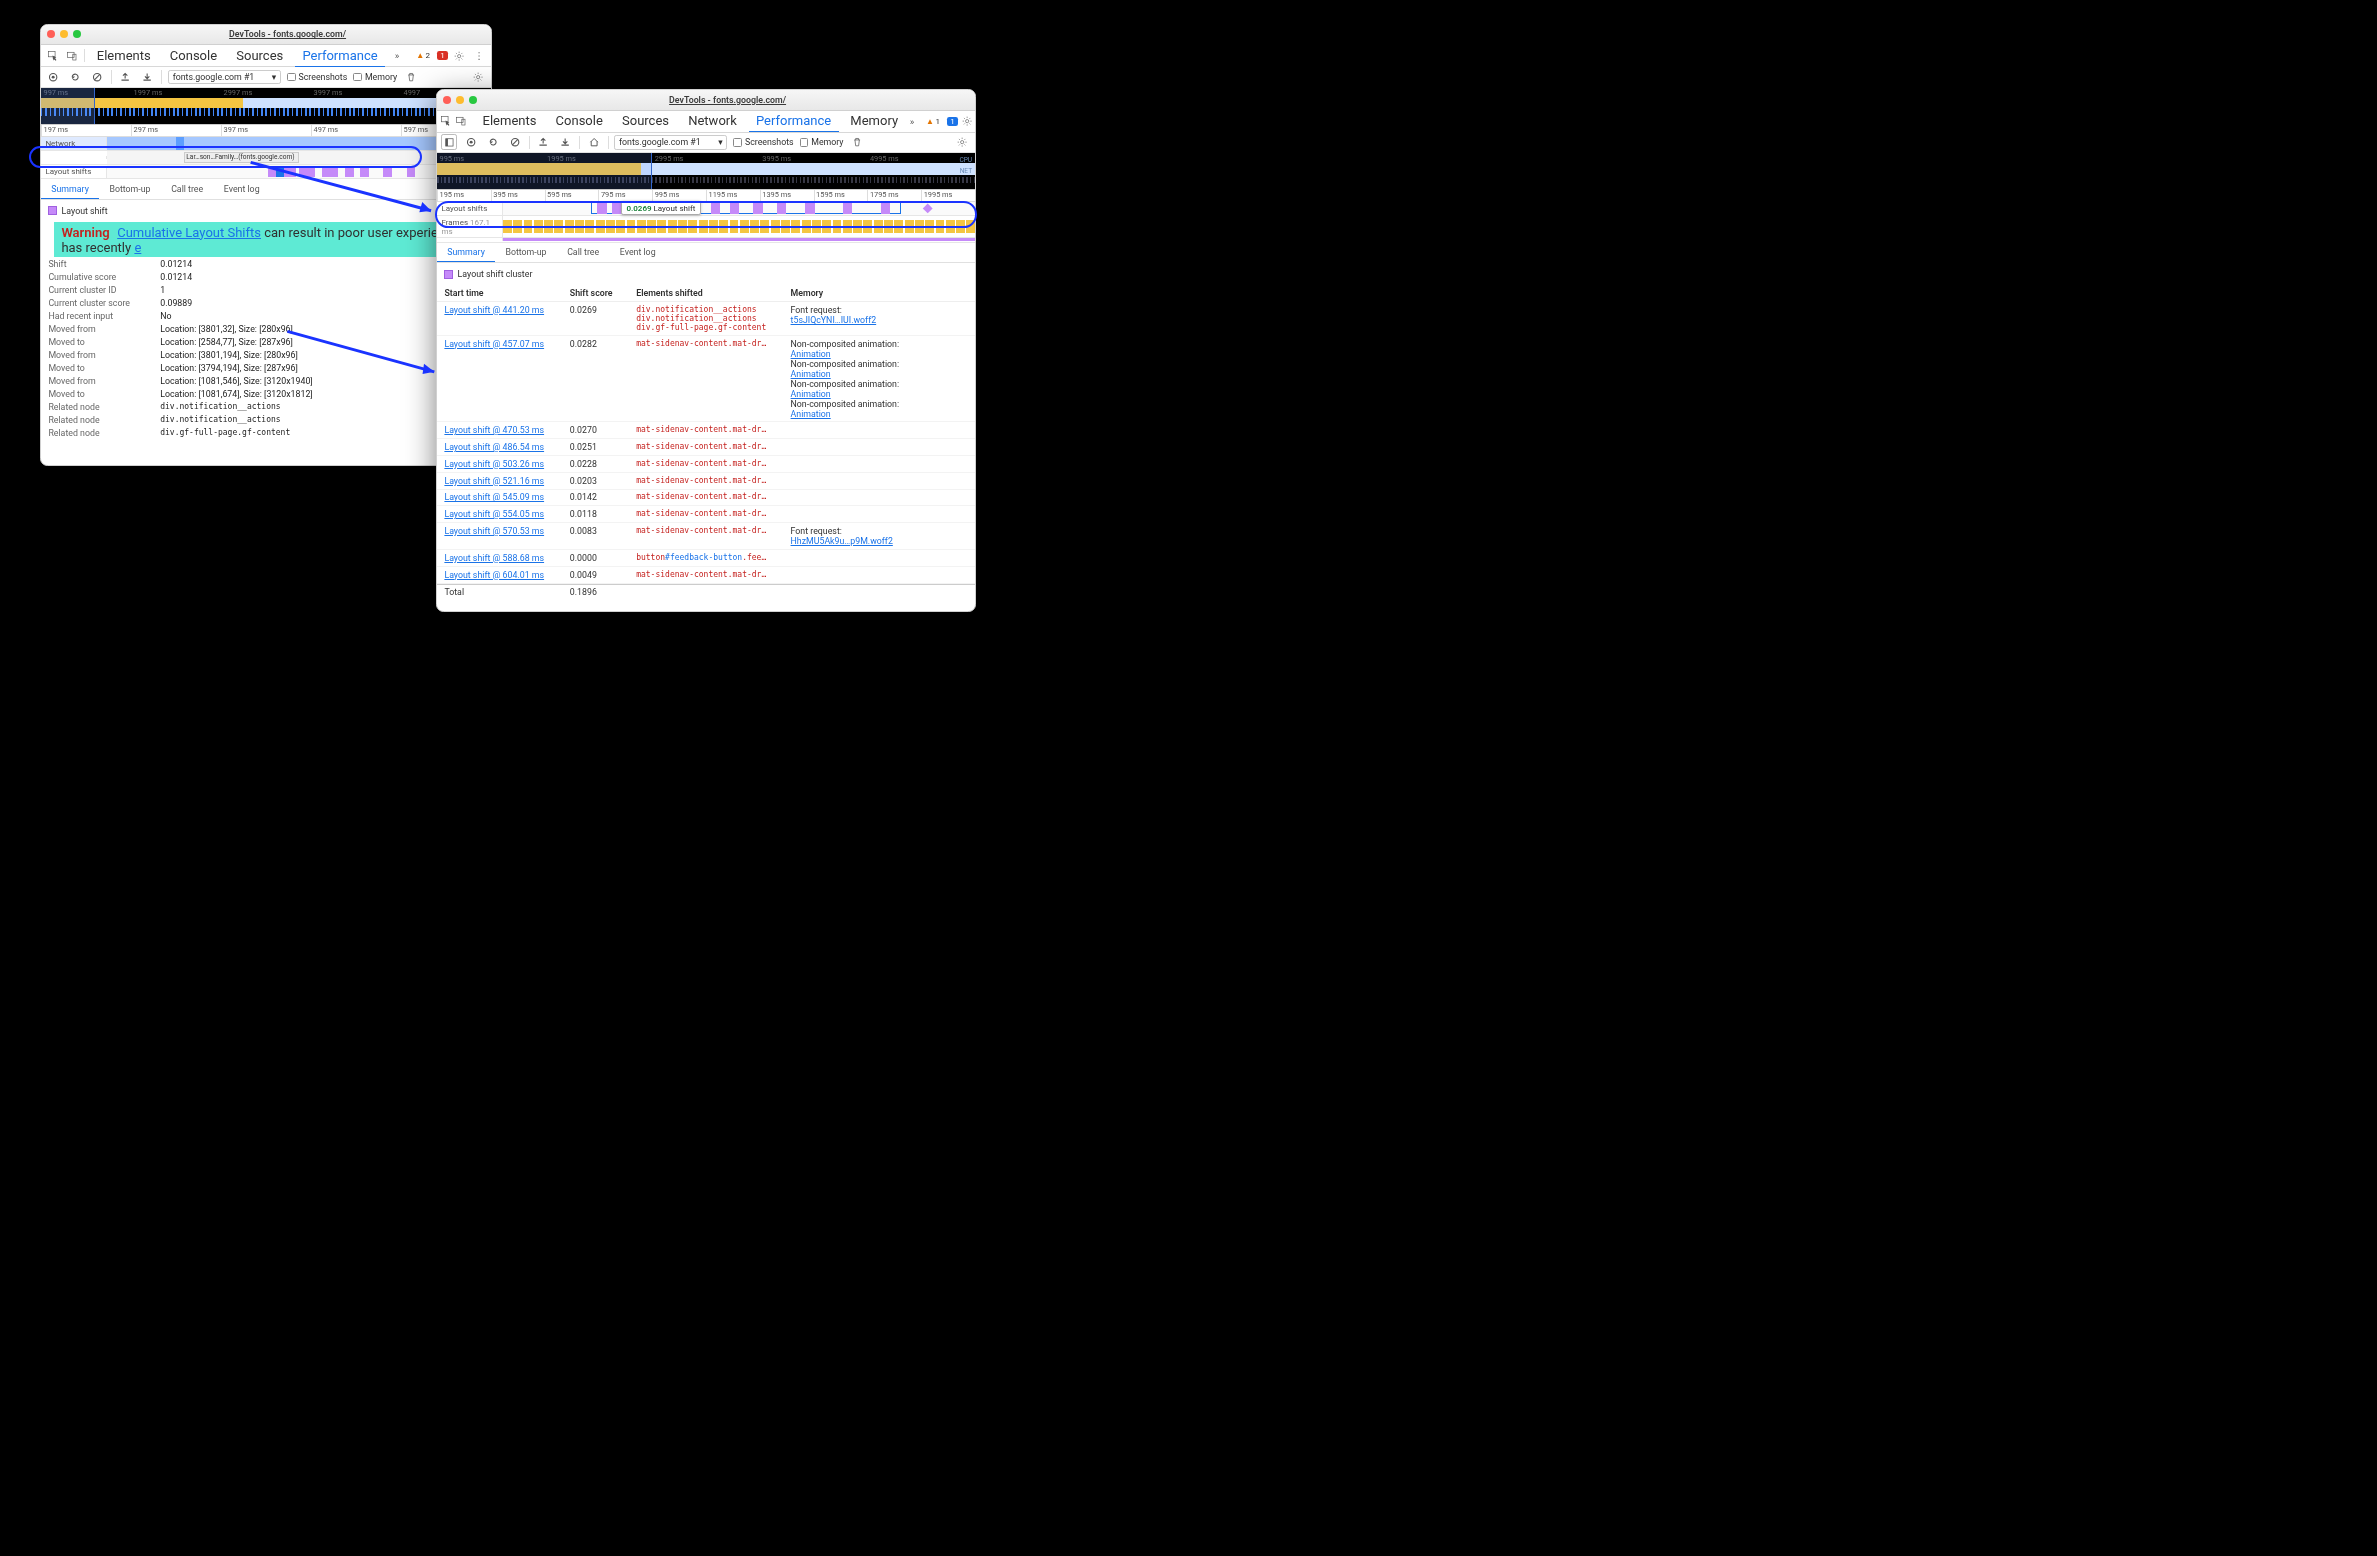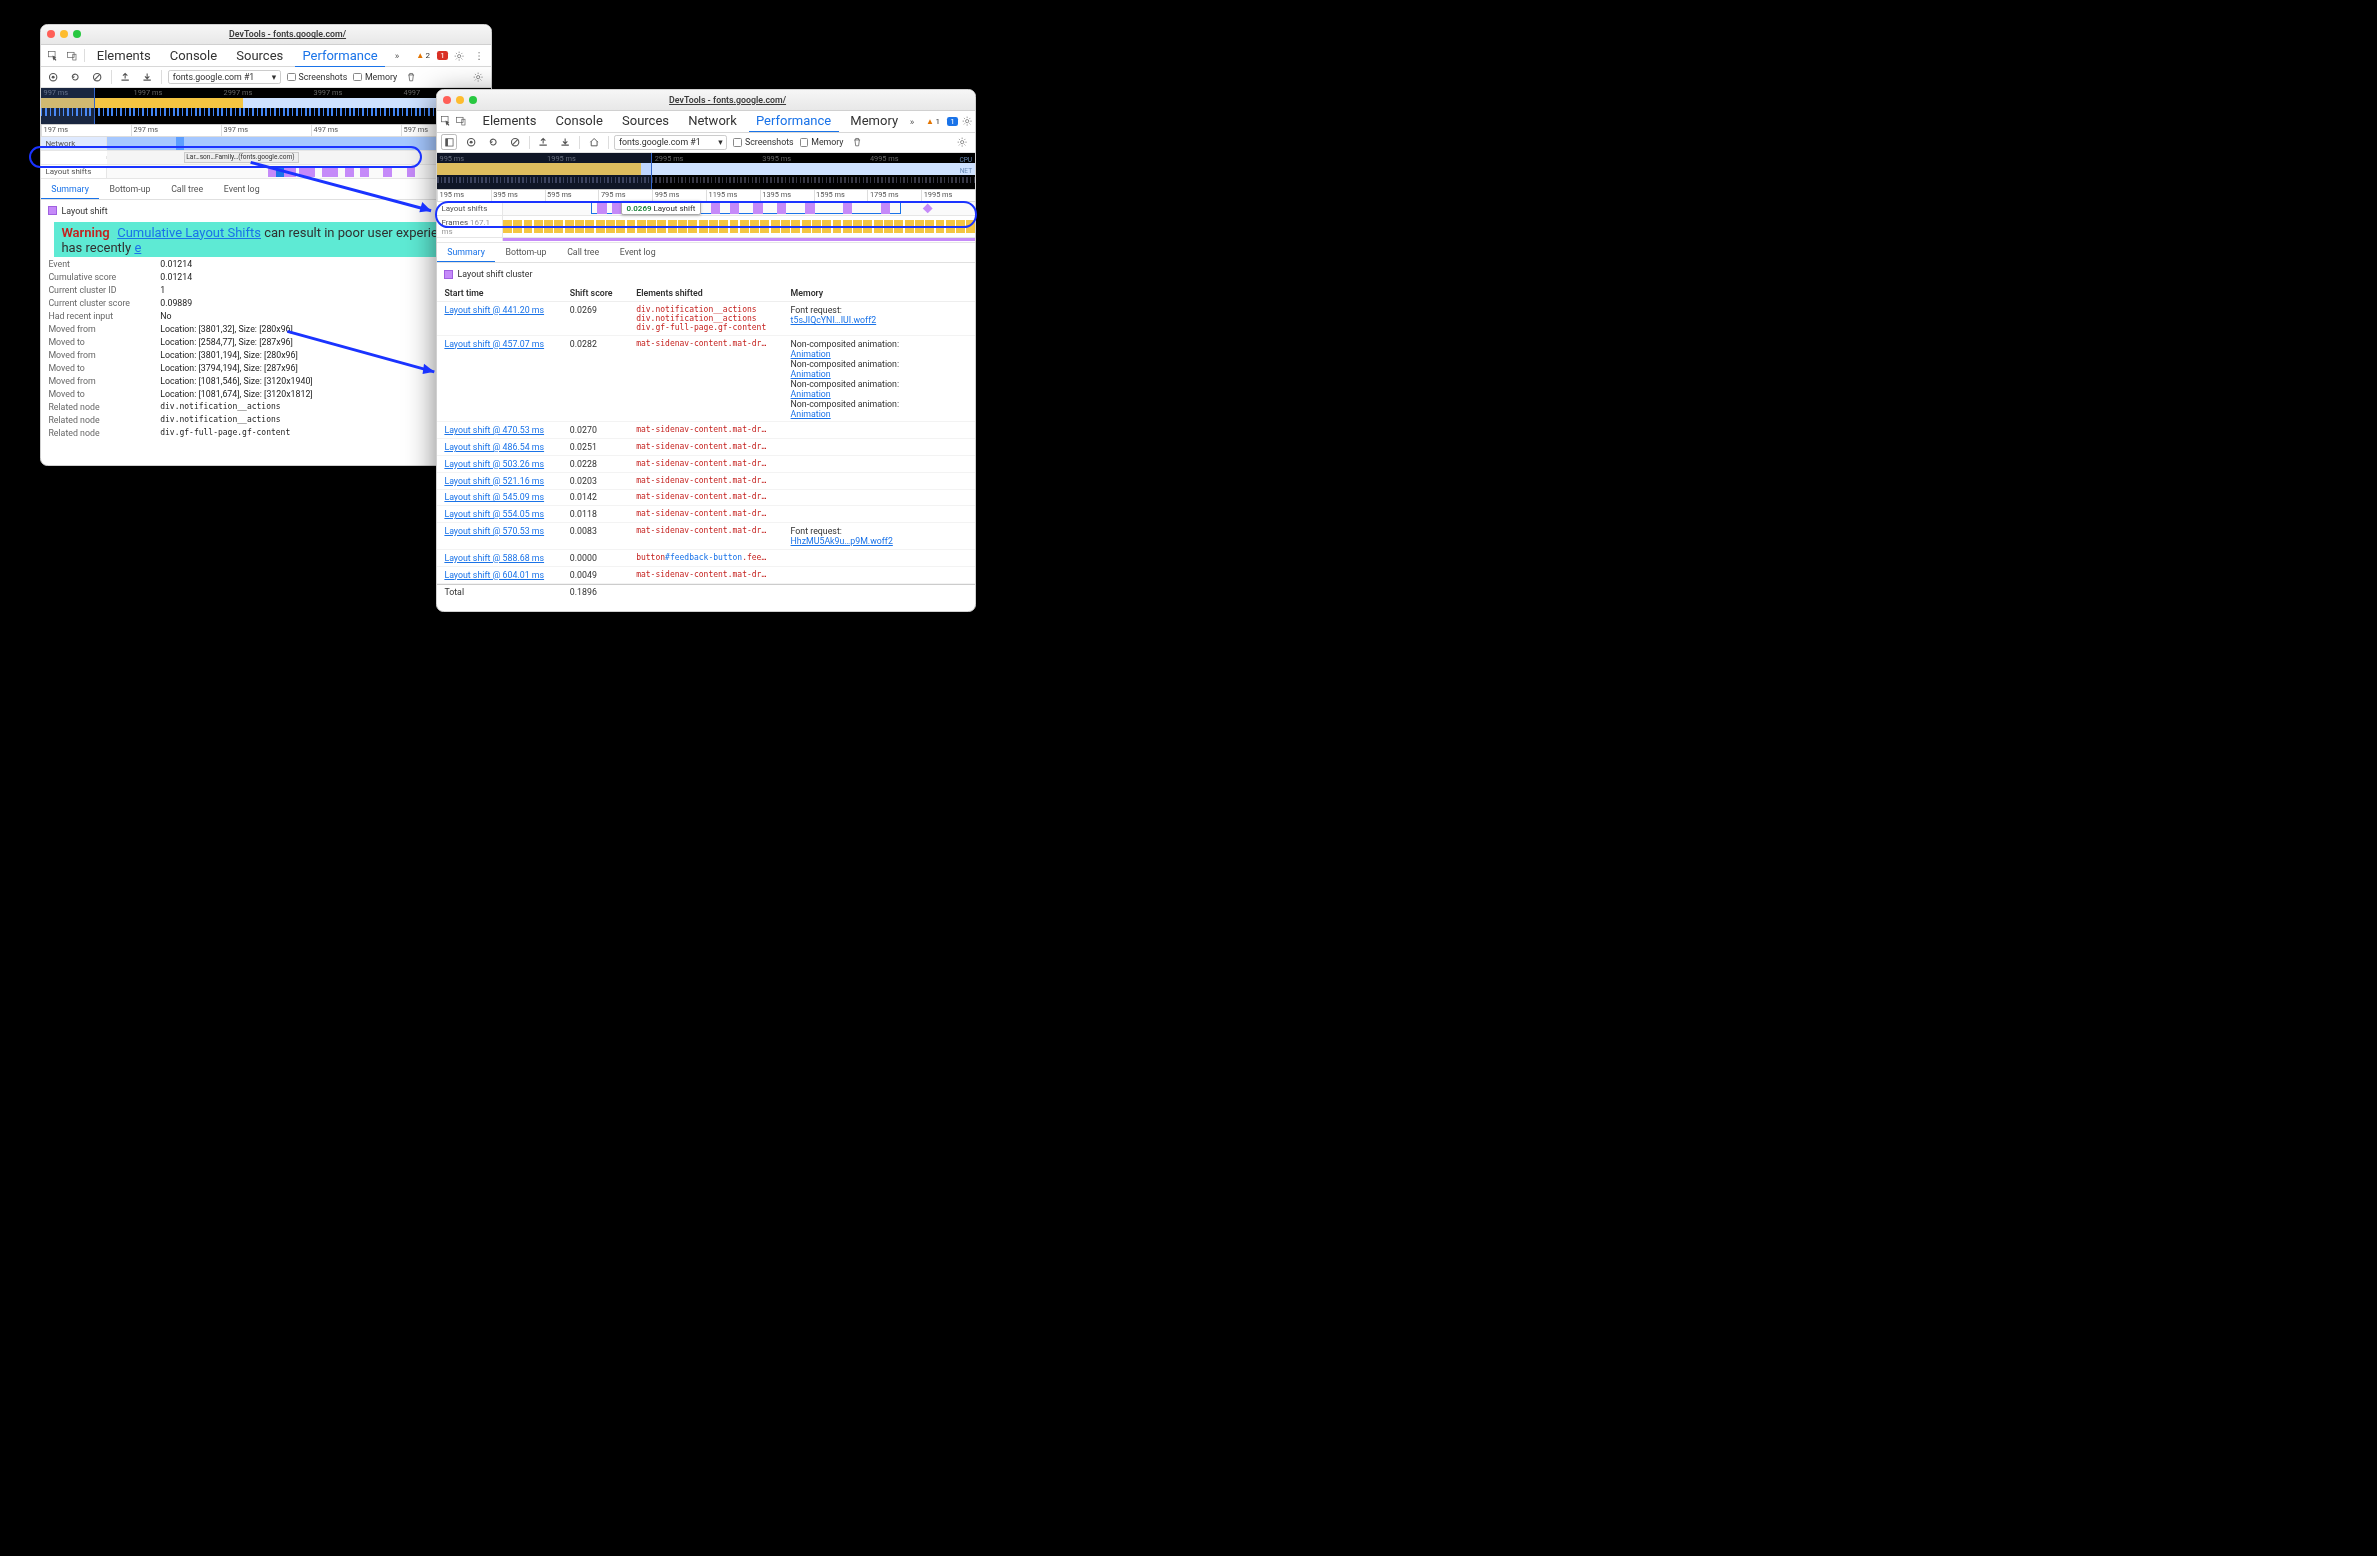--- a/index.html
+++ b/index.html
@@ -221,21 +221,21 @@
     <span>Layout shift</span>
   </div>
   <div class="warn-row">
     <span class="warn-label">Warning</span>
     <span class="bluelink">Cumulative Layout Shifts</span>
     <span> can result in poor user experiences. It has recently </span><span class="bluelink">e</span>
   </div>
 
   <div id="left-kv">
       <div class="kv">
-        <div class="k">Event</div>
+        <div class="k">Shift</div>
         <div class="v">0.01214</div>
       </div>
       <div class="kv">
         <div class="k">Cumulative score</div>
         <div class="v">0.01214</div>
       </div>
       <div class="kv">
         <div class="k">Current cluster ID</div>
         <div class="v">1</div>
       </div>

